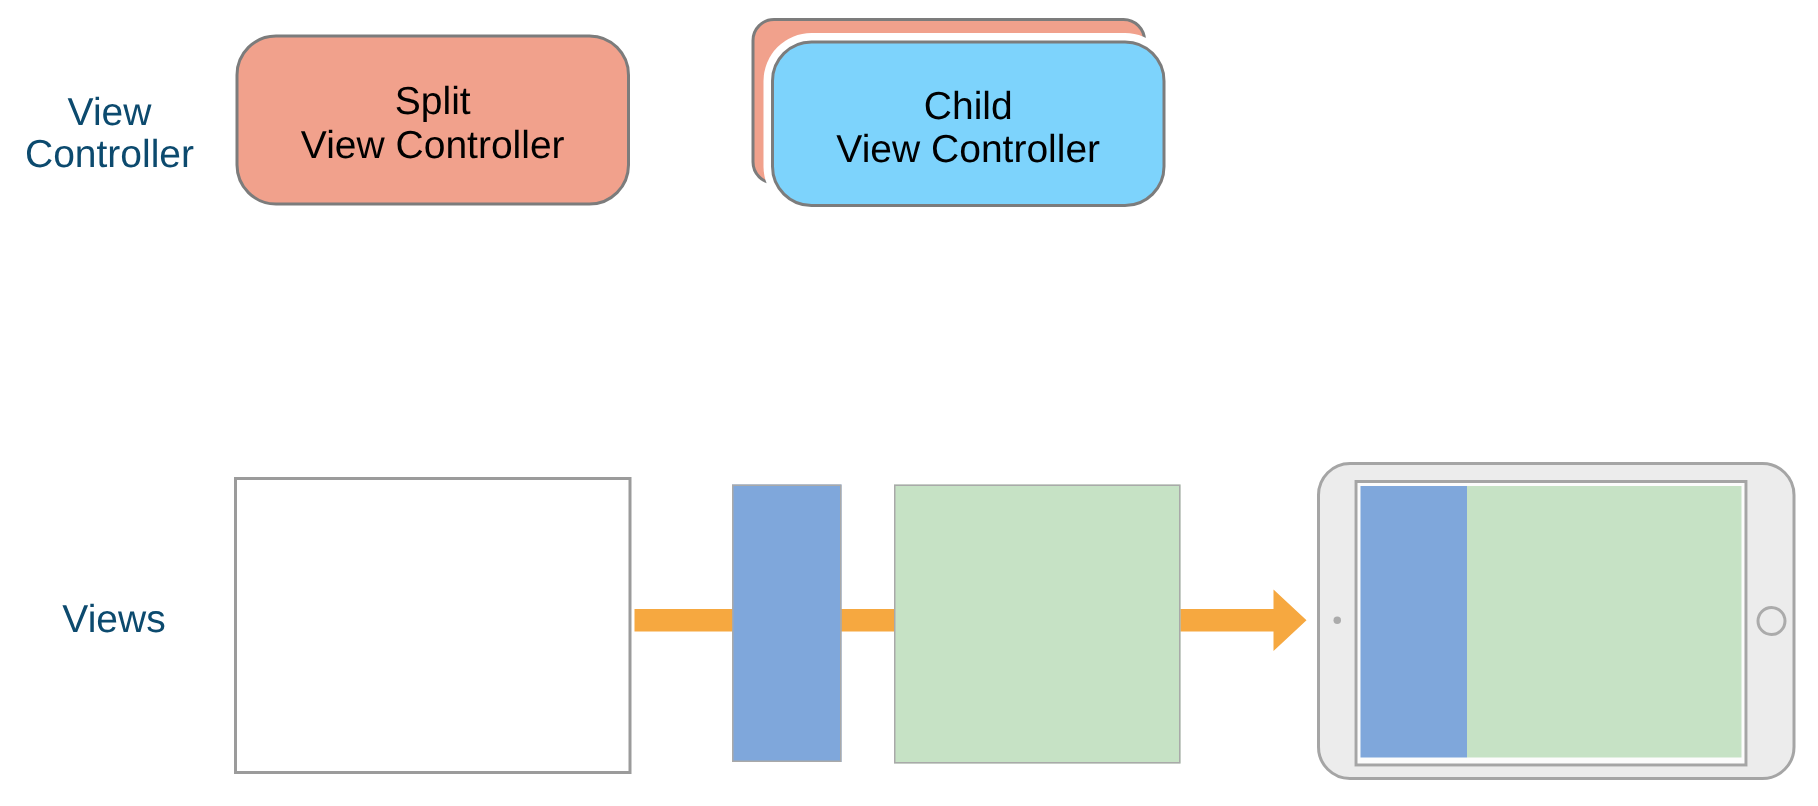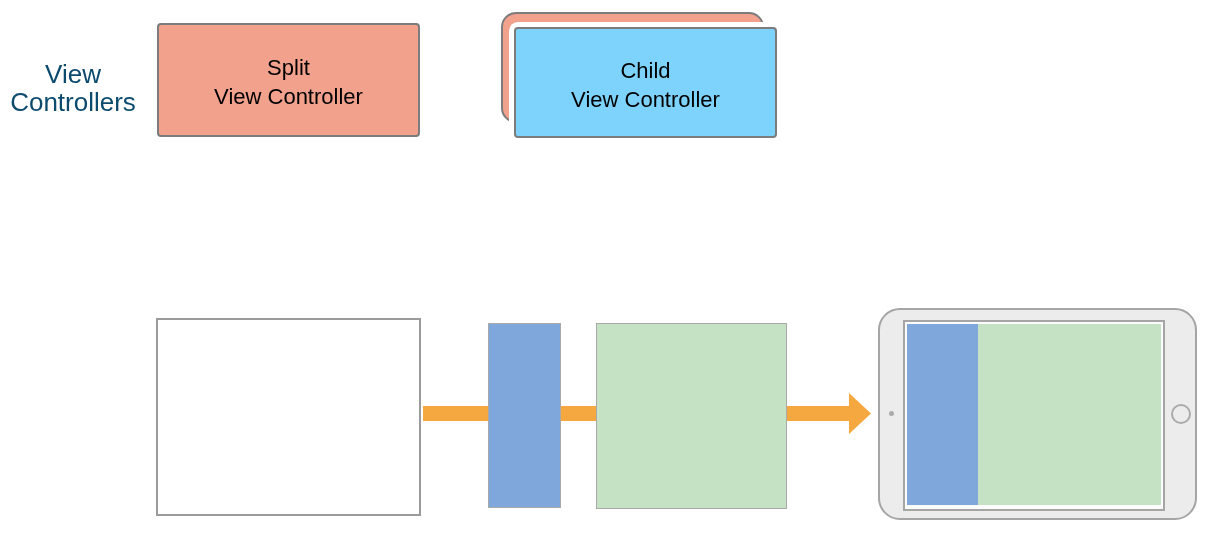--- a/index.html
+++ b/index.html
@@ -26,27 +26,27 @@
     font-size: 26px;
     line-height: 28px;
     color: #0c4a6e;
   }
   .row-label-vc { left: 3px; top: 60px; }
   .row-label-views { left: 6px; top: 398px; }
 
   .controller-box {
     position: absolute;
     border: 2px solid #7c7c7c;
-    border-radius: 4px;
+    border-radius: 27px;
     display: flex;
     flex-direction: column;
     align-items: center;
     justify-content: center;
     text-align: center;
-    font-size: 22px;
+    font-size: 26px;
     line-height: 29px;
     padding-top: 4px;
   }
   .split-box { left: 157px; top: 23px; width: 263px; height: 114px; }
   .child-back-box {
     position: absolute;
     left: 501px; top: 12px; width: 263px; height: 111px;
     border: 2px solid #7c7c7c;
     border-radius: 15px;
   }
@@ -115,36 +115,39 @@
   .ipad-pane-primary { width: 71px; height: 100%; }
   .ipad-pane-secondary { flex: 1; height: 100%; }
 </style>
 </head>
 <body>
 
 <div class="canvas">
 
   <div class="row-label row-label-vc">
     <div>View</div>
-    <div>Controllers</div>
+    <div>Controller</div>
   </div>
 
   <div class="controller-box split-box" style="background-color: rgb(241, 161, 140);">
     <div>Split</div>
     <div>View Controller</div>
   </div>
 
   <div>
     <div class="child-back-box" style="background-color: rgb(241, 161, 140);"></div>
     <div class="controller-box child-front-box" style="background-color: #7dd3fc;">
       <div>Child</div>
       <div>View Controller</div>
     </div>
   </div>
 
+  <div class="row-label row-label-views">
+    <div>Views</div>
+  </div>
 
   <svg class="flow-arrow-svg" viewBox="0 0 1212 537" xmlns="http://www.w3.org/2000/svg">
     <polygon points="423,406 849,406 849,393 871,413.5 849,434 849,421 423,421" fill="#F6A840"></polygon>
   </svg>
 
   <div class="window-box"></div>
 
   <div class="view-box primary-view" style="background-color: rgb(127, 167, 219);"></div>
 
   <div class="view-box secondary-view" style="background-color: rgb(198, 226, 197);"></div>

